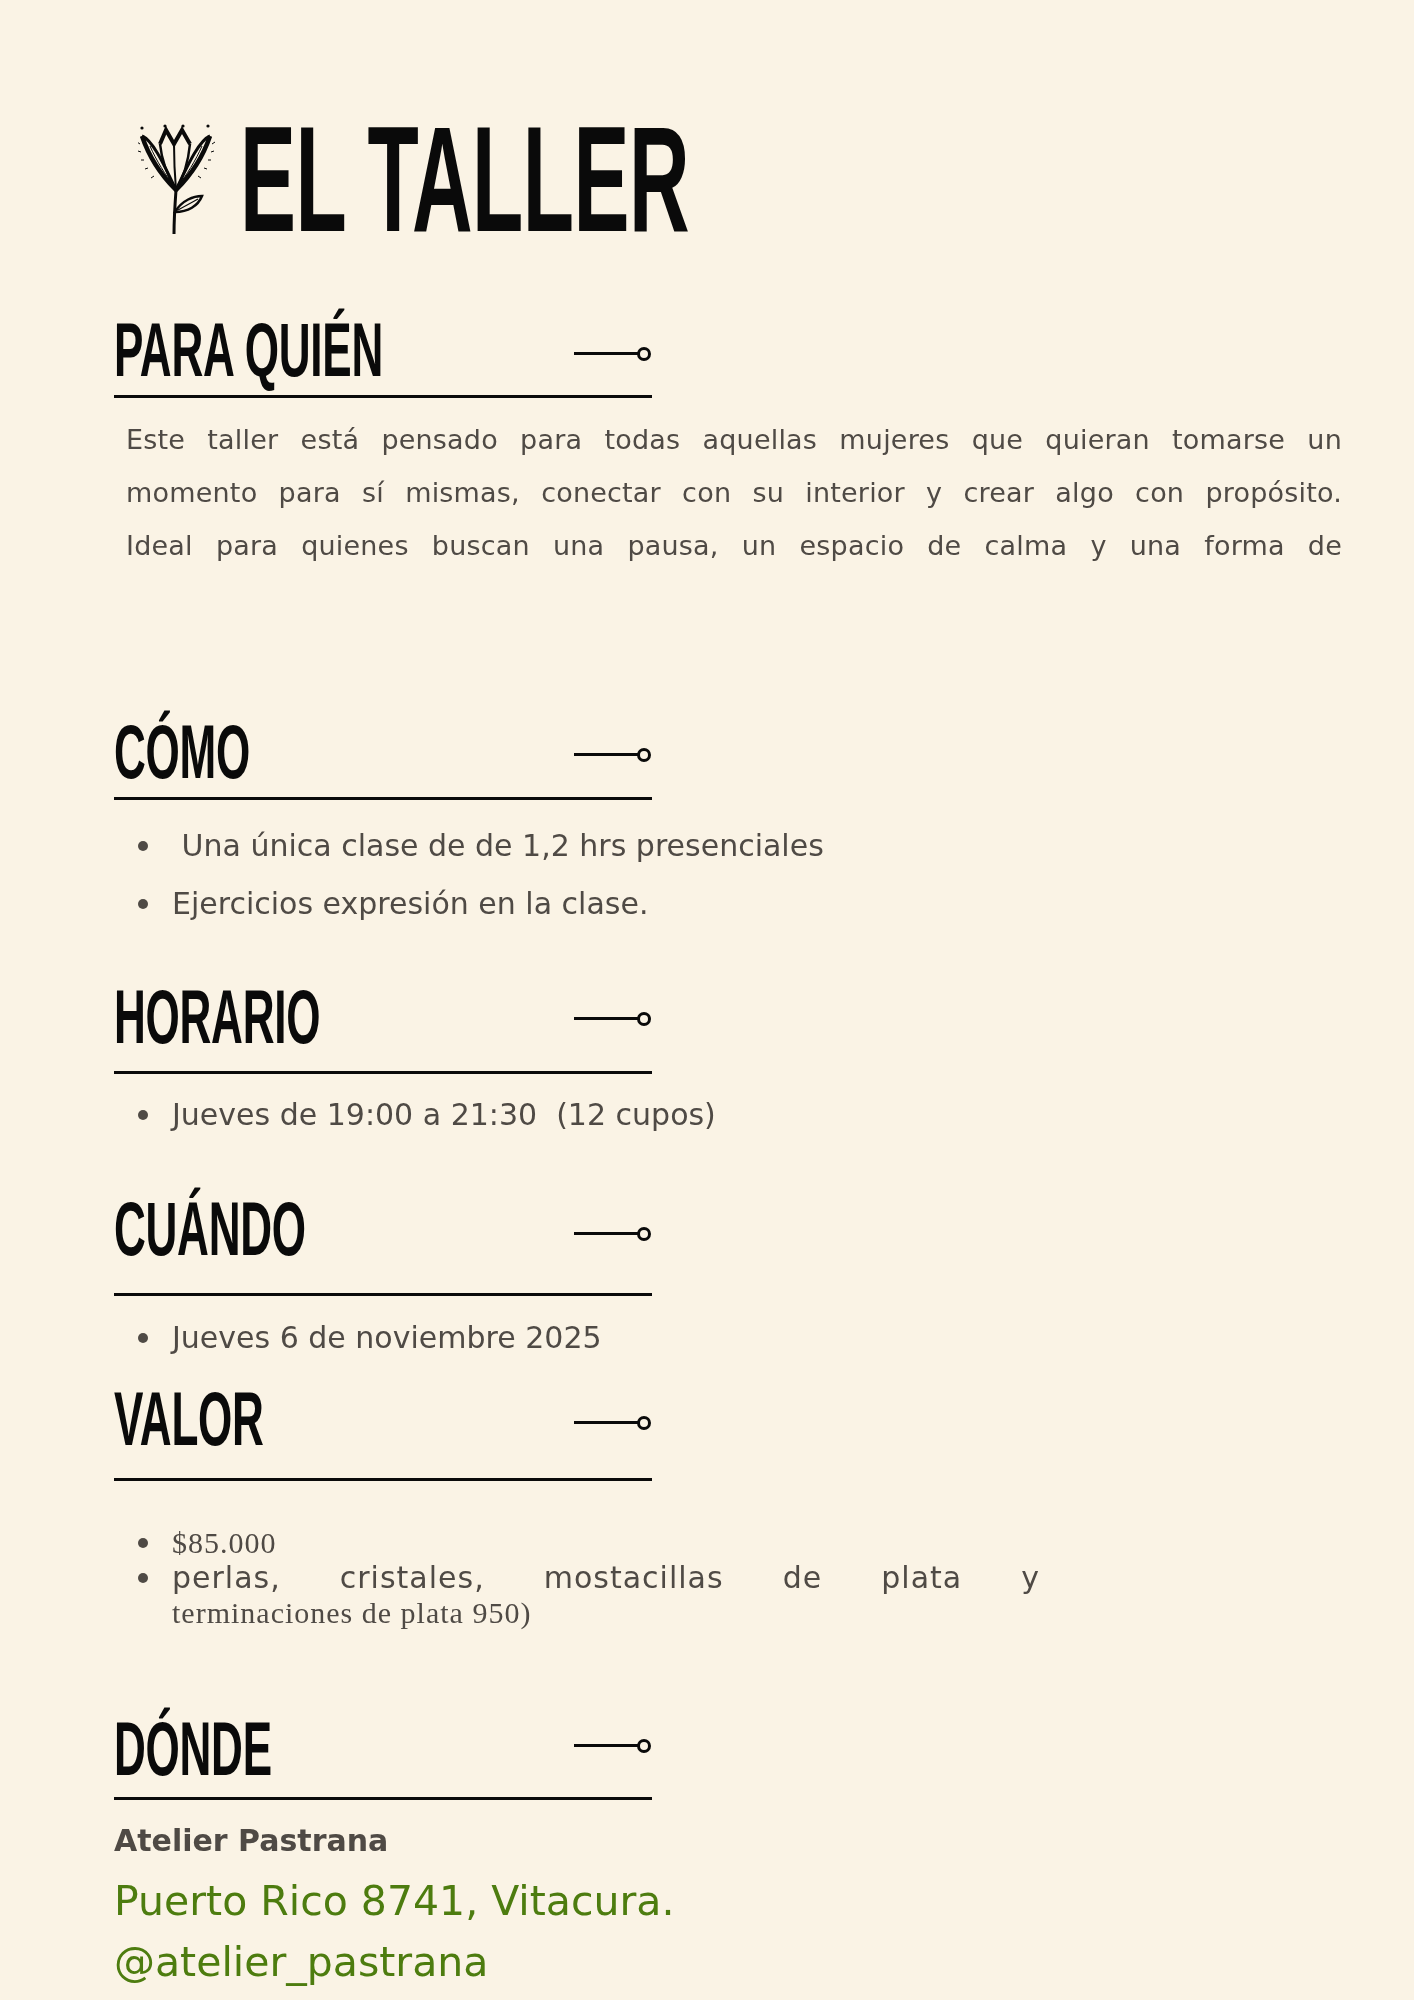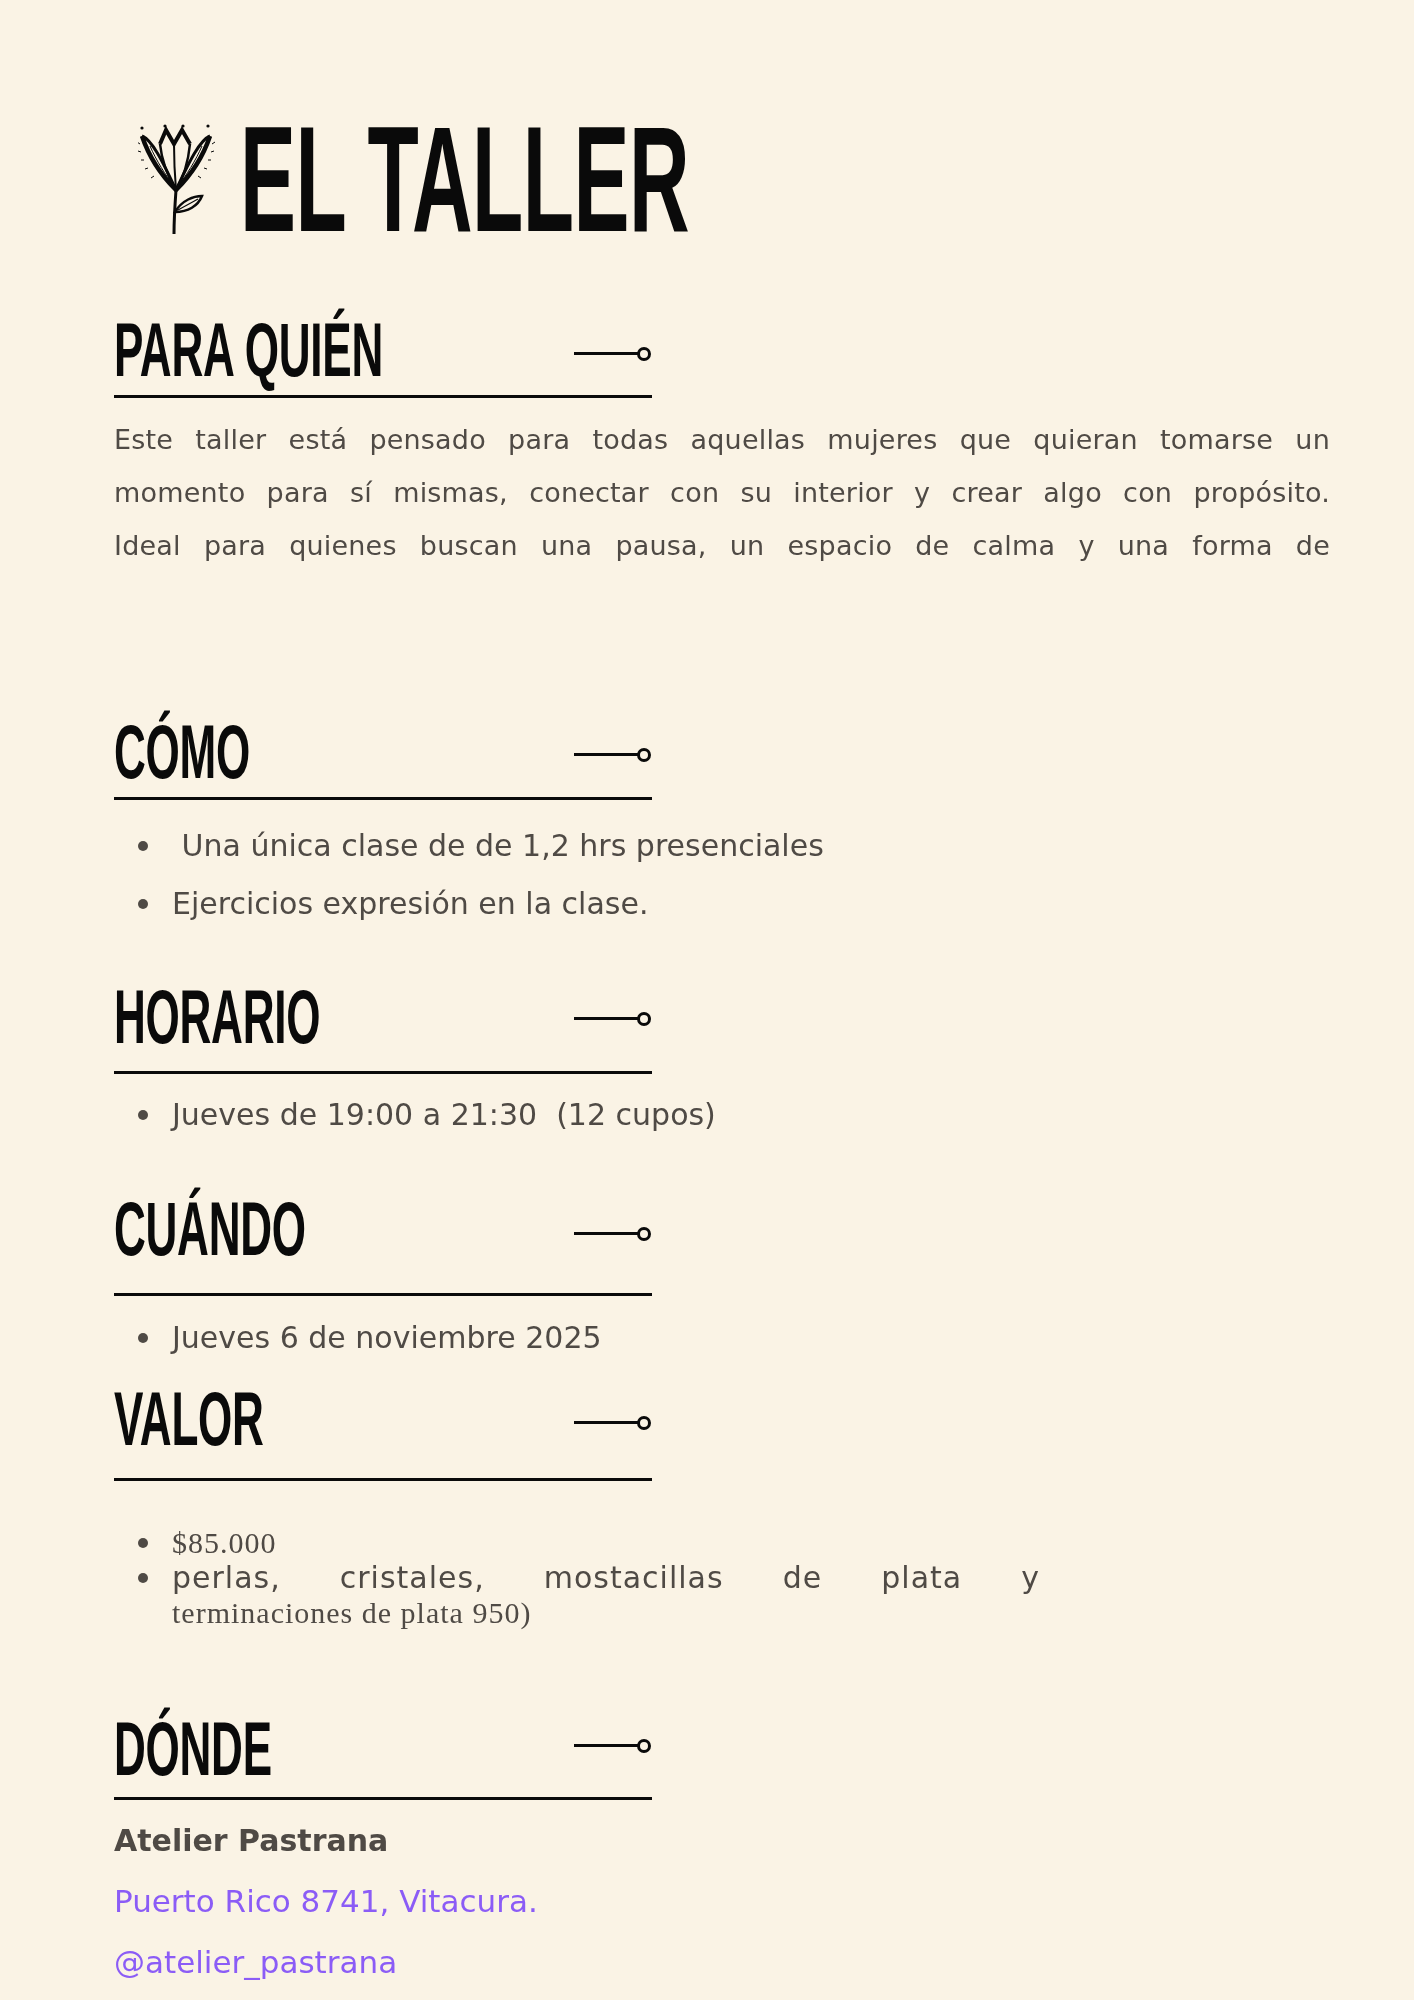--- a/index.html
+++ b/index.html
@@ -56,21 +56,21 @@
   .connector .dot {
     position: absolute; left: 63px; top: 0; width: 8px; height: 8px;
     border: 3px solid #0A0A0A; border-radius: 50%; background: #FAF3E5;
   }
   .divider {
     left: 114px; width: 538px; height: 3px; background: #0A0A0A;
   }
 
   
   .para {
-    left: 114px; width: 1216px;
+    left: 126px; width: 1216px;
     font-size: 27px;
     line-height: 53px;
     text-align: justify;
     color: #4F4A45;
     letter-spacing: 0.2px;
   }
   .para .justify-line {
     display: block;
     text-align: justify;
     text-align-last: justify;
@@ -109,21 +109,21 @@
   .valor-list .row .dot { left: 8px; top: 13px; }
   .valor-list .jl {
     display: block; text-align: justify; text-align-last: justify; height: 35px; white-space: nowrap;
   }
   .valor-list .pl { display: block; height: 35px; white-space: nowrap; font-family: Liberation Serif, serif; }
 
   .place-name {
     left: 114px; font-size: 30px; font-weight: bold; color: #4F4A45; line-height: 36px; white-space: nowrap;
   }
   .place-line {
-    left: 114px; font-size: 31px; color: #8b5cf6; line-height: 40px; white-space: nowrap;
+    left: 114px; font-size: 41px; color: #4d7c0f; line-height: 40px; white-space: nowrap;
   }
 </style>
 </head>
 <body>
 
 <div class="abs flower">
   <svg width="80" height="112" viewBox="0 0 80 112" fill="none" stroke="#0A0A0A">
     <circle cx="4" cy="4" r="1.6" fill="#0A0A0A" stroke="none"></circle>
     <circle cx="27" cy="2" r="1.6" fill="#0A0A0A" stroke="none"></circle>
     <circle cx="45" cy="2" r="1.6" fill="#0A0A0A" stroke="none"></circle>

